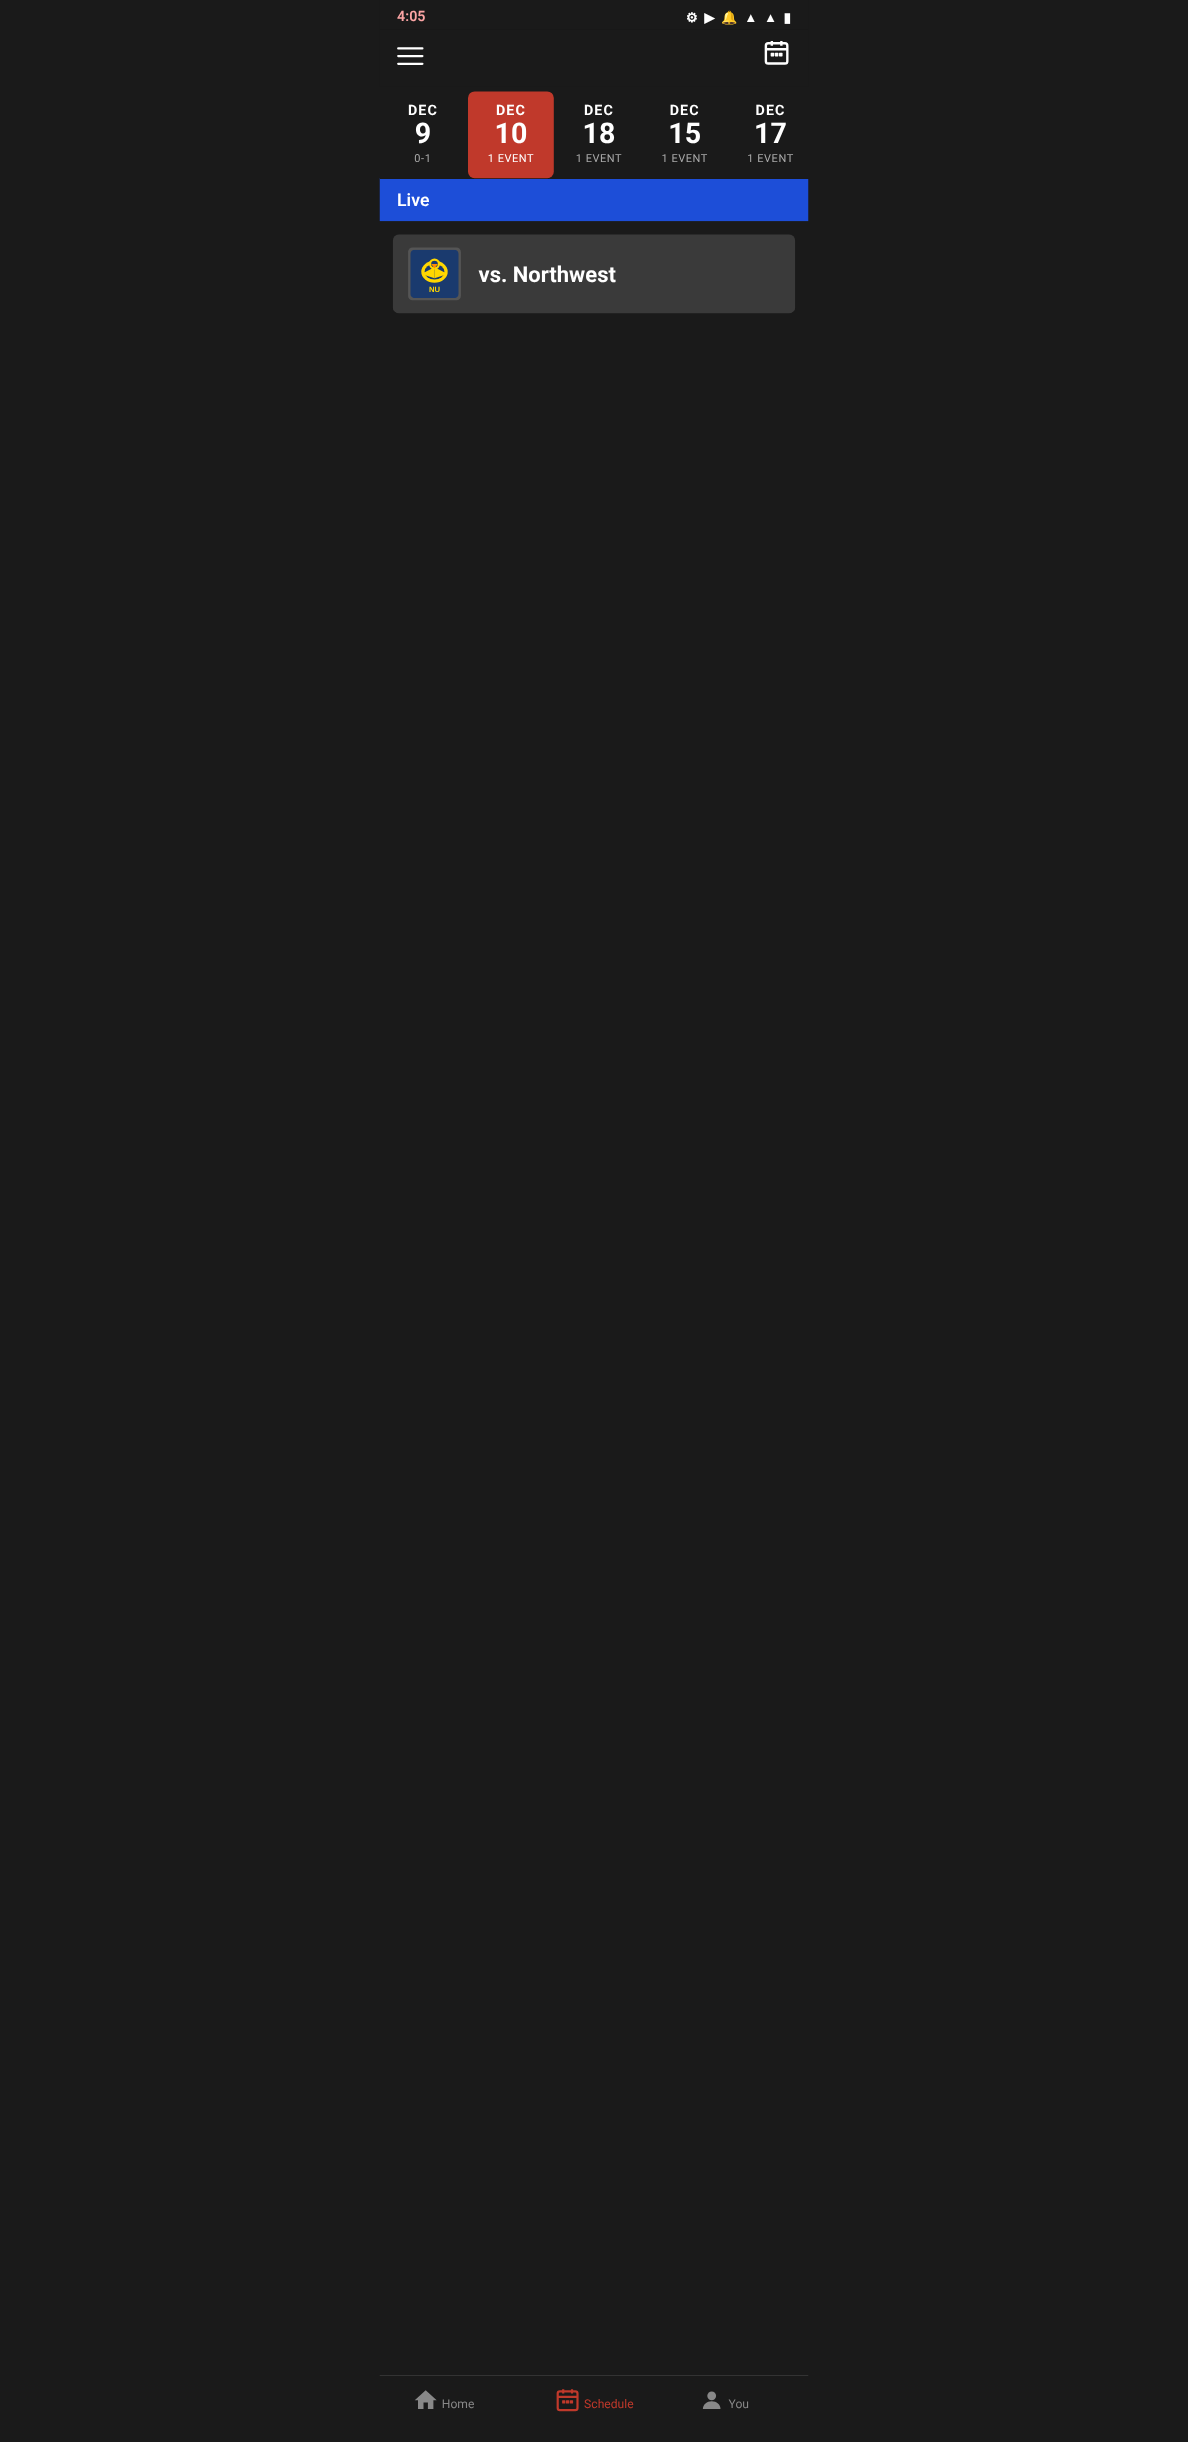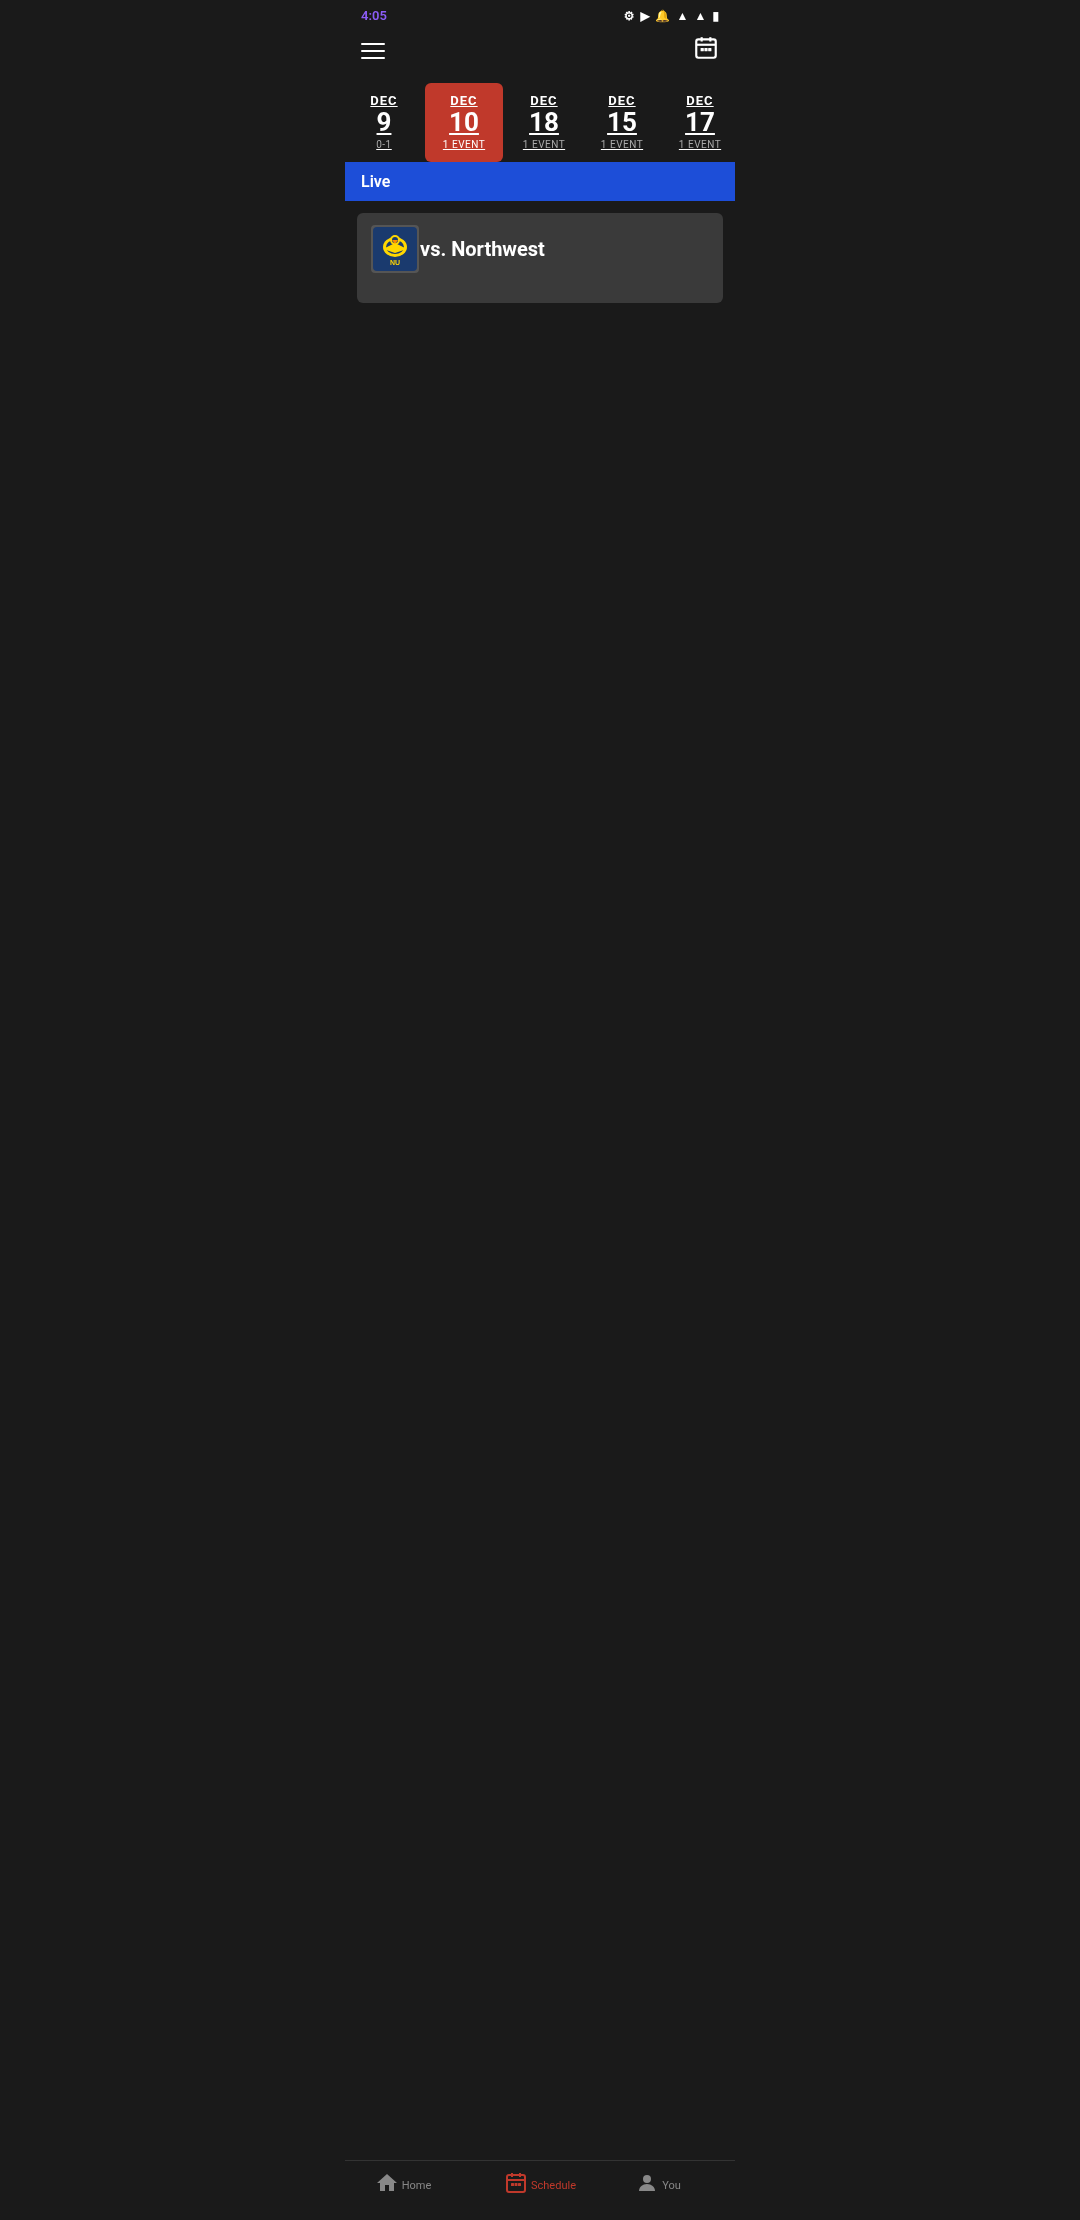--- a/index.html
+++ b/index.html
@@ -19,21 +19,21 @@
     
     .status-bar {
       background: #1a1a1a;
       display: flex;
       justify-content: space-between;
       align-items: center;
       padding: 8px 16px 4px;
       font-size: 13px;
       font-weight: 600;
     }
-    .status-time { color: #8b5cf6; }
+    .status-time { color: #fca5a5; }
     .status-icons { display: flex; gap: 6px; align-items: center; color: #fff; font-size: 12px; }
 
     
     .app-bar {
       background: #1a1a1a;
       display: flex;
       justify-content: space-between;
       align-items: center;
       padding: 8px 16px 12px;
     }
@@ -59,21 +59,20 @@
     }
 
     
     .date-strip {
       background: #1a1a1a;
       display: flex;
       align-items: flex-start;
       padding: 4px 0 0;
       overflow-x: auto;
       scrollbar-width: none;
-      text-decoration: underline;
     }
     .date-strip::-webkit-scrollbar { display: none; }
 
     .date-item {
       flex: 0 0 auto;
       width: 78px;
       text-align: center;
       padding: 10px 6px 12px;
       cursor: pointer;
       border-radius: 4px;
@@ -148,22 +147,22 @@
     }
     .event-time {
       font-size: 12px;
       color: #ccc;
       font-weight: 500;
     }
     .event-card-body {
       background: #3a3a3a;
       display: flex;
       align-items: center;
-      padding: 12px 14px 30px;
-      gap: 1px;
+      padding: 12px 14px 12px;
+      gap: 16px;
     }
     .team-logo {
       width: 48px;
       height: 48px;
       background: #555;
       border-radius: 4px;
       display: flex;
       align-items: center;
       justify-content: center;
       overflow: hidden;

